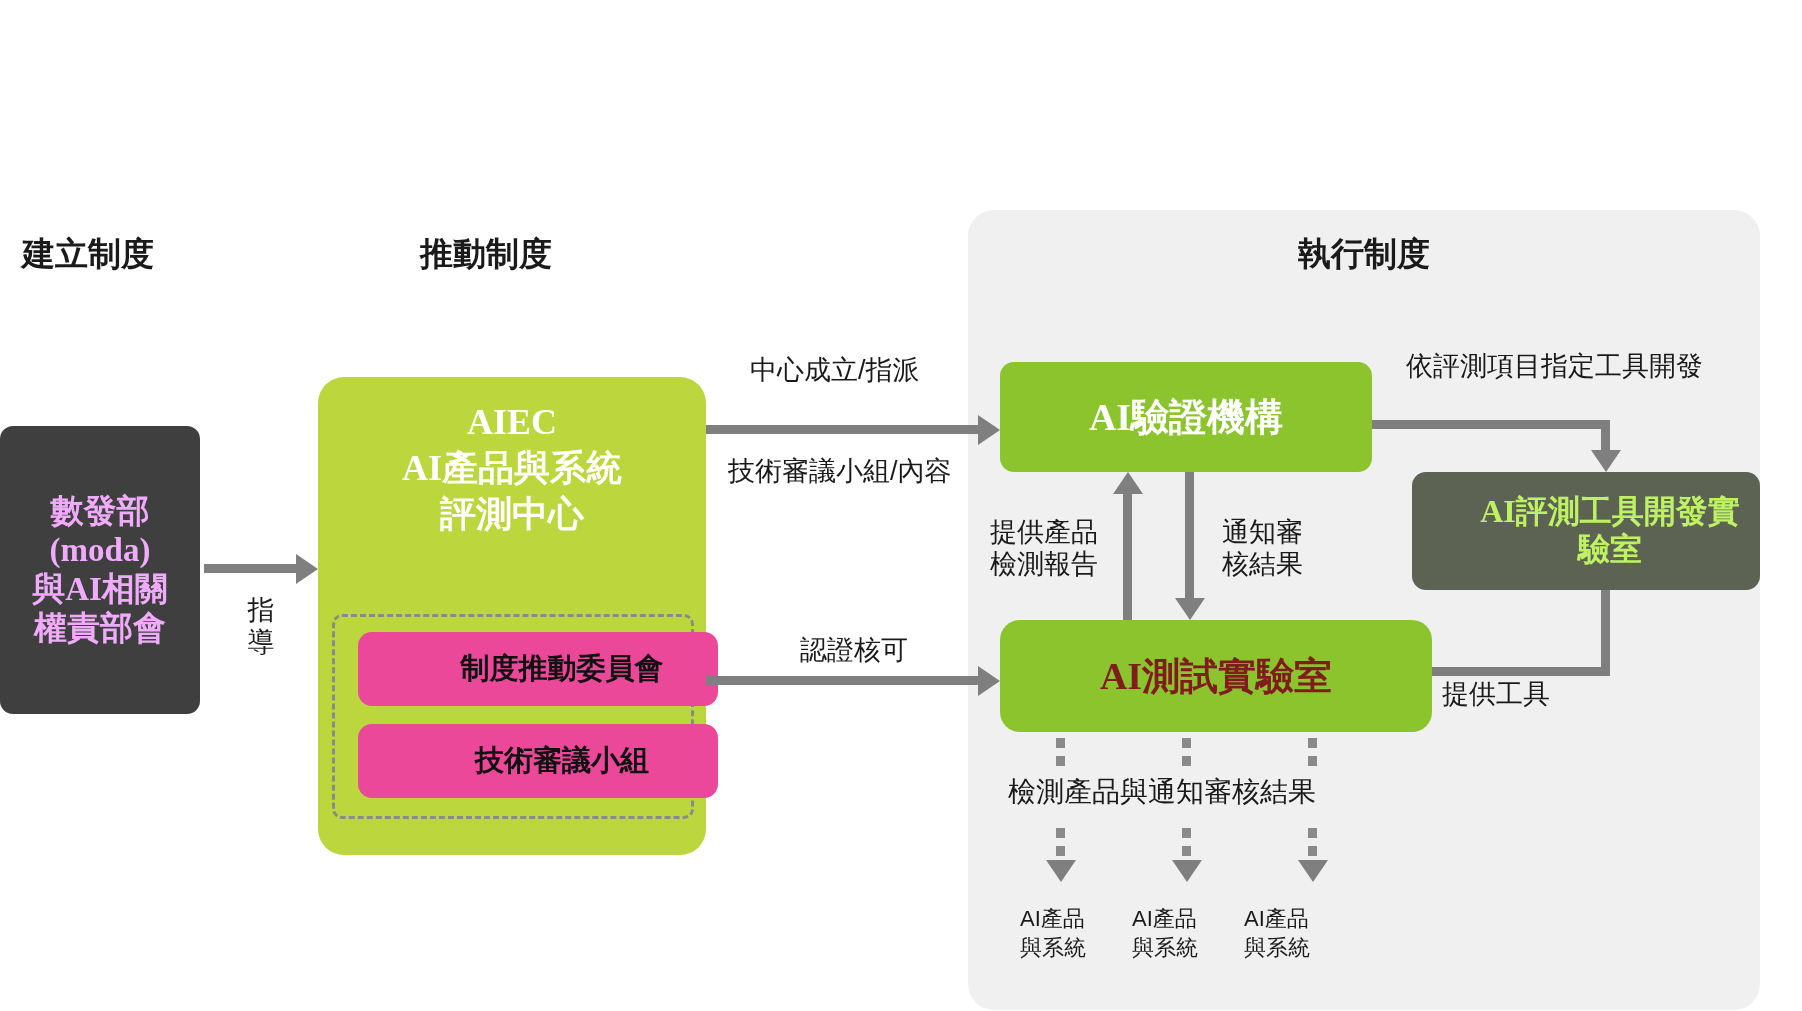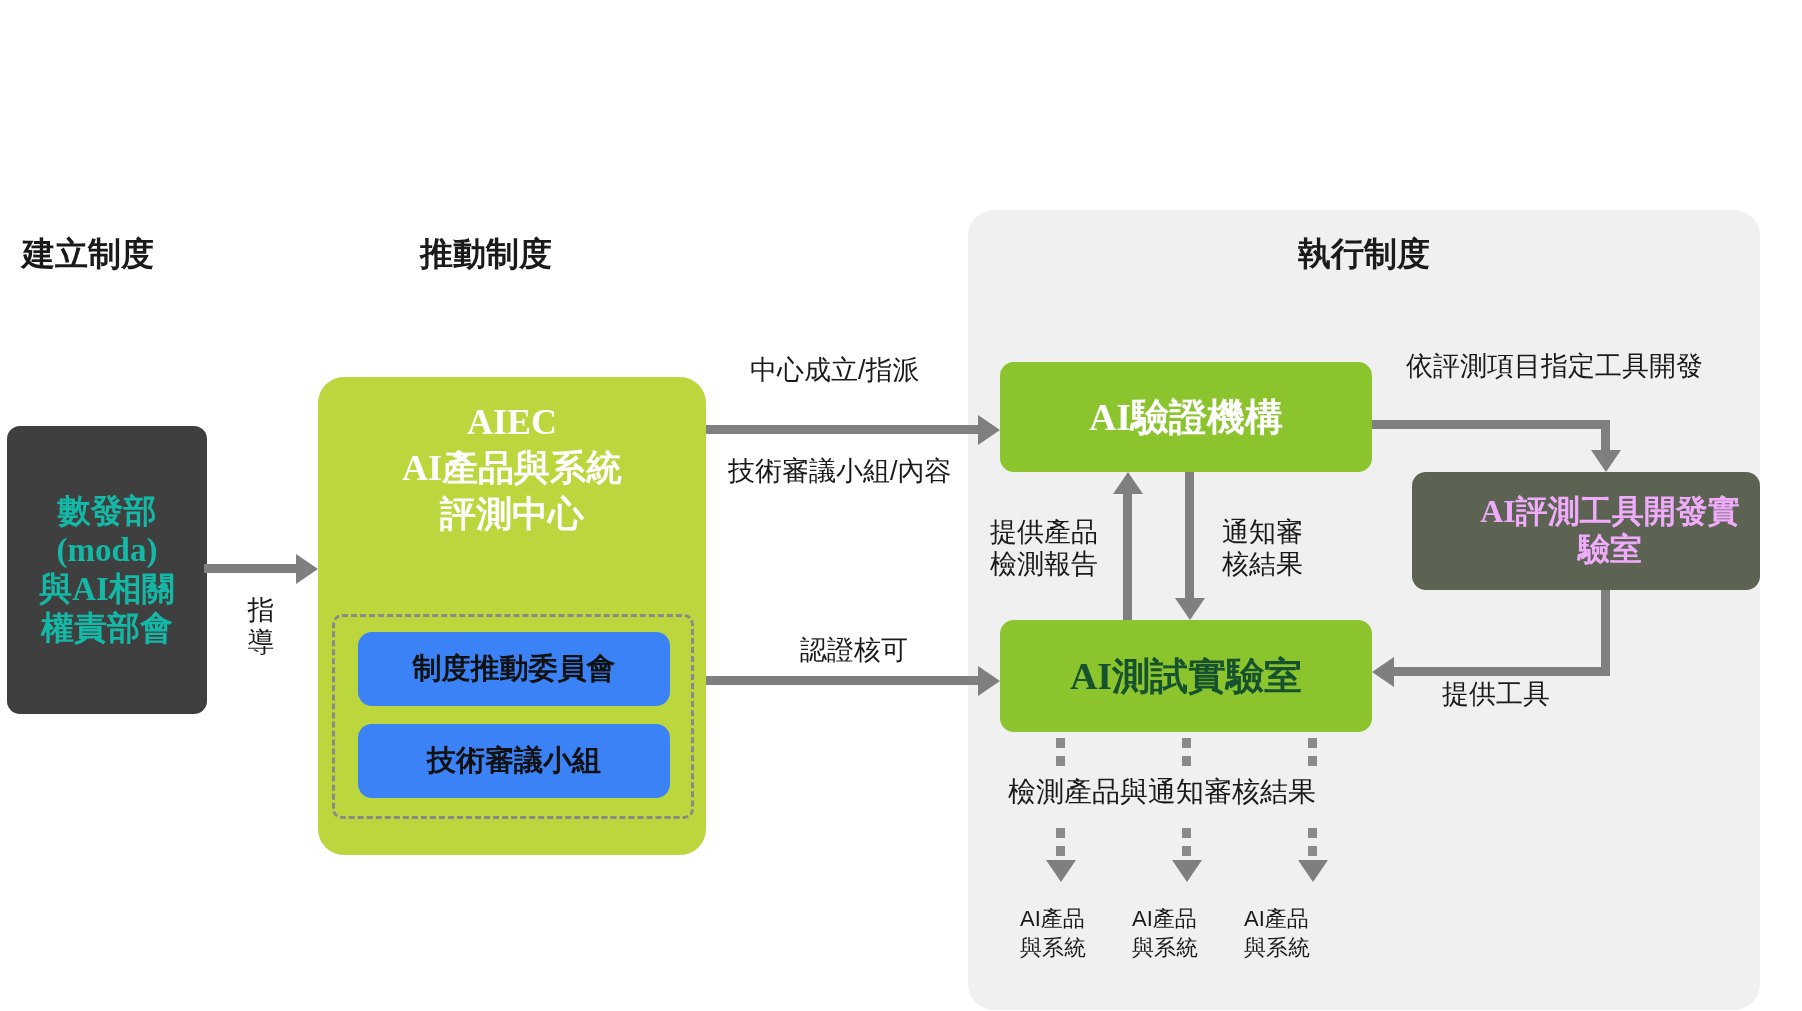--- a/index.html
+++ b/index.html
@@ -64,24 +64,24 @@
     align-items: center;
     justify-content: center;
     text-align: center;
     border-radius: 14px;
     box-sizing: border-box;
     font-family: Liberation Serif, serif;
   }
   .box .box-label { line-height: 1.18; white-space: pre-line; }
 
   #box-moda {
-    left: 7px; top: 426px;
+    left: 0; top: 426px;
     width: 200px; height: 288px;
     background: #3f3f3f;
-    color: #14b8a6;
+    color: #f0abfc;
     font-size: 33px;
     font-weight: bold;
     border-radius: 13px;
   }
 
   #box-aiec {
     left: 318px; top: 377px;
     width: 388px; height: 478px;
     background: #bcd63e;
     border-radius: 26px;
@@ -103,50 +103,52 @@
     width: 362px; height: 205px;
     border: 3px dashed #8a8a8a;
     border-radius: 10px;
     box-sizing: border-box;
   }
   .subbox {
     position: absolute;
     display: flex;
     align-items: center;
     justify-content: center;
-    background: #3b82f6;
+    background: #ec4899;
     color: #111111;
     font-size: 29px;
     font-weight: bold;
     border-radius: 14px;
+    padding-left: 48px;
   }
   #subbox-committee { left: 358px; top: 632px; width: 312px; height: 74px; }
   #subbox-review    { left: 358px; top: 724px; width: 312px; height: 74px; }
 
   #box-cert {
     left: 1000px; top: 362px;
     width: 372px; height: 110px;
     background: #8cc42e;
     color: #ffffff;
     font-size: 38px;
     font-weight: bold;
   }
   #box-testlab {
     left: 1000px; top: 620px;
-    width: 372px; height: 112px;
+    width: 432px; height: 112px;
     background: #8cc42e;
-    color: #14532d;
+    color: #7f1d1d;
     font-size: 38px;
     font-weight: bold;
+    border-radius: 20px;
   }
   #box-tooldev {
     left: 1412px; top: 472px;
     width: 348px; height: 118px;
     background: #5c6352;
-    color: #f0abfc;
+    color: #bef264;
     font-size: 32px;
     font-weight: bold;
     line-height: 1.2;
     padding-left: 48px;
   }
 
   
   .edge-label {
     position: absolute;
     font-size: 27px;

